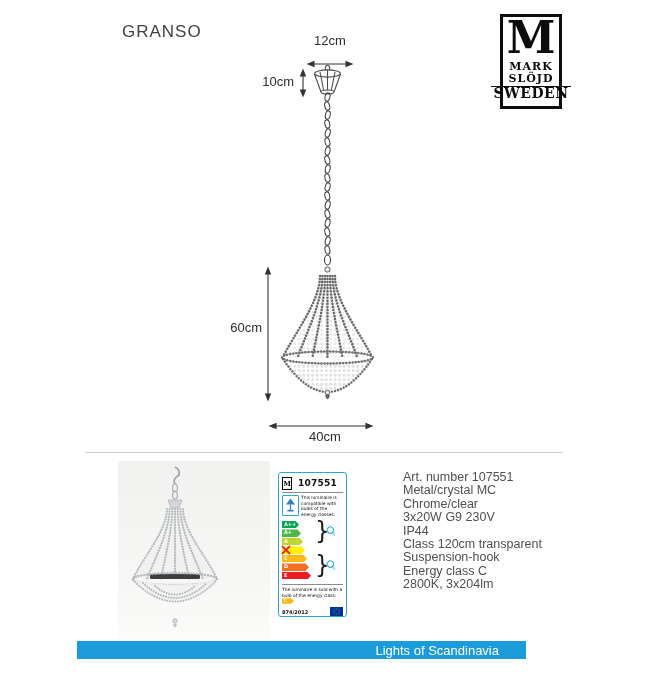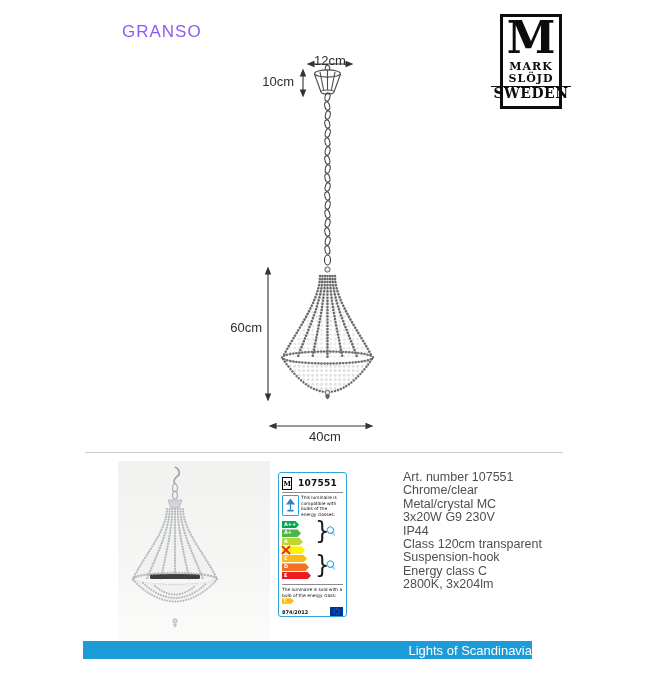--- a/index.html
+++ b/index.html
@@ -1,32 +1,32 @@
 <!DOCTYPE html>
 <html><head>
 <meta charset="utf-8">
 <style>
   html,body{margin:0;padding:0;background:#fff;}
   #sheet{position:relative;width:650px;height:677px;background:#fff;overflow:hidden;
          font-family:"Liberation Sans",sans-serif;color:#2e2f31;}
 
   
-  #title{position:absolute;left:122px;top:22px;font-size:17px;letter-spacing:1px;color:#8b5cf6;}
+  #title{position:absolute;left:122px;top:22px;font-size:17px;letter-spacing:1px;color:#404040;}
   #brand-logo{position:absolute;left:500px;top:14px;width:56px;height:89px;border:3px solid #0c0c0c;
               background:#fff;display:flex;flex-direction:column;align-items:center;
               font-family:"DejaVu Serif",serif;color:#0c0c0c;}
   #brand-logo .bigM{font-size:44px;font-weight:700;line-height:46px;margin-top:-2px;}
   #brand-logo .bl{font-size:11px;font-weight:700;letter-spacing:1px;line-height:12px;}
   #brand-logo .bl3{font-size:14px;font-weight:700;letter-spacing:.5px;line-height:11px;
                    border-top:1.5px solid #0c0c0c;margin-top:1px;padding:1px 2px 0 2px;}
 
   
   #drawing{position:absolute;left:225px;top:40px;width:190px;height:420px;}
   .dim{position:absolute;font-size:13px;color:#2c2d2f;}
-  #dim-12{left:305px;top:53px;width:50px;text-align:center;}
+  #dim-12{left:305px;top:33px;width:50px;text-align:center;}
   #dim-10{left:252px;top:74px;width:42px;text-align:right;}
   #dim-60{left:222px;top:320px;width:40px;text-align:right;}
   #dim-40{left:300px;top:429px;width:50px;text-align:center;}
   #divider{position:absolute;left:85px;top:452px;width:478px;height:1px;background:#cccccc;}
 
   
   #photo{position:absolute;left:118px;top:461px;width:152px;height:179px;
          background:linear-gradient(180deg,#f1f1f0 0%,#f7f7f6 70%,#fbfbfa 100%);}
 
   
@@ -58,22 +58,22 @@
   .c-arrow{display:inline-block;width:12px;height:5.5px;line-height:5.6px;padding-left:1.5px;
            box-sizing:border-box;color:#fff;font-size:4.6px;font-weight:700;vertical-align:middle;
            clip-path:polygon(0 0,calc(100% - 3px) 0,100% 50%,calc(100% - 3px) 100%,0 100%);}
   #elabel .foot{display:flex;justify-content:space-between;align-items:center;margin-top:3px;}
   #elabel .reg{font-size:5px;font-weight:700;color:#111;}
 
   
   #specs{position:absolute;left:403px;top:471px;font-size:12.5px;line-height:13.4px;color:#4e4f51;}
 
   
-  #banner{position:absolute;left:83px;top:641px;width:449px;height:18px;display:flex;
-          align-items:center;justify-content:flex-end;padding-right:0;box-sizing:border-box;}
+  #banner{position:absolute;left:77px;top:641px;width:449px;height:18px;display:flex;
+          align-items:center;justify-content:flex-end;padding-right:27px;box-sizing:border-box;}
   #banner span{color:#fff;font-size:13px;}
 </style>
 </head>
 <body>
 
 <div id="sheet">
 
   <div id="title">GRANSO</div>
 
   <div id="brand-logo">
@@ -264,22 +264,22 @@
             <circle cx="4.7" cy="6.6" r="0.45"></circle>
           <circle cx="3.9" cy="4.5" r="0.45"></circle>
             <circle cx="4.7" cy="2.4" r="0.45"></circle>
         </g>
       </svg>
     </div>
   </div>
 
   <div id="specs">
     <div>Art. number 107551</div>
+    <div>Metal/crystal MC</div>
     <div>Chrome/clear</div>
-    <div>Metal/crystal MC</div>
     <div>3x20W G9 230V</div>
     <div>IP44</div>
     <div>Class 120cm transparent</div>
     <div>Suspension-hook</div>
     <div>Energy class C</div>
     <div>2800K, 3x204lm</div>
   </div>
 
   <div id="banner" style="background: rgb(27, 156, 216);">
     <span>Lights of Scandinavia</span>

